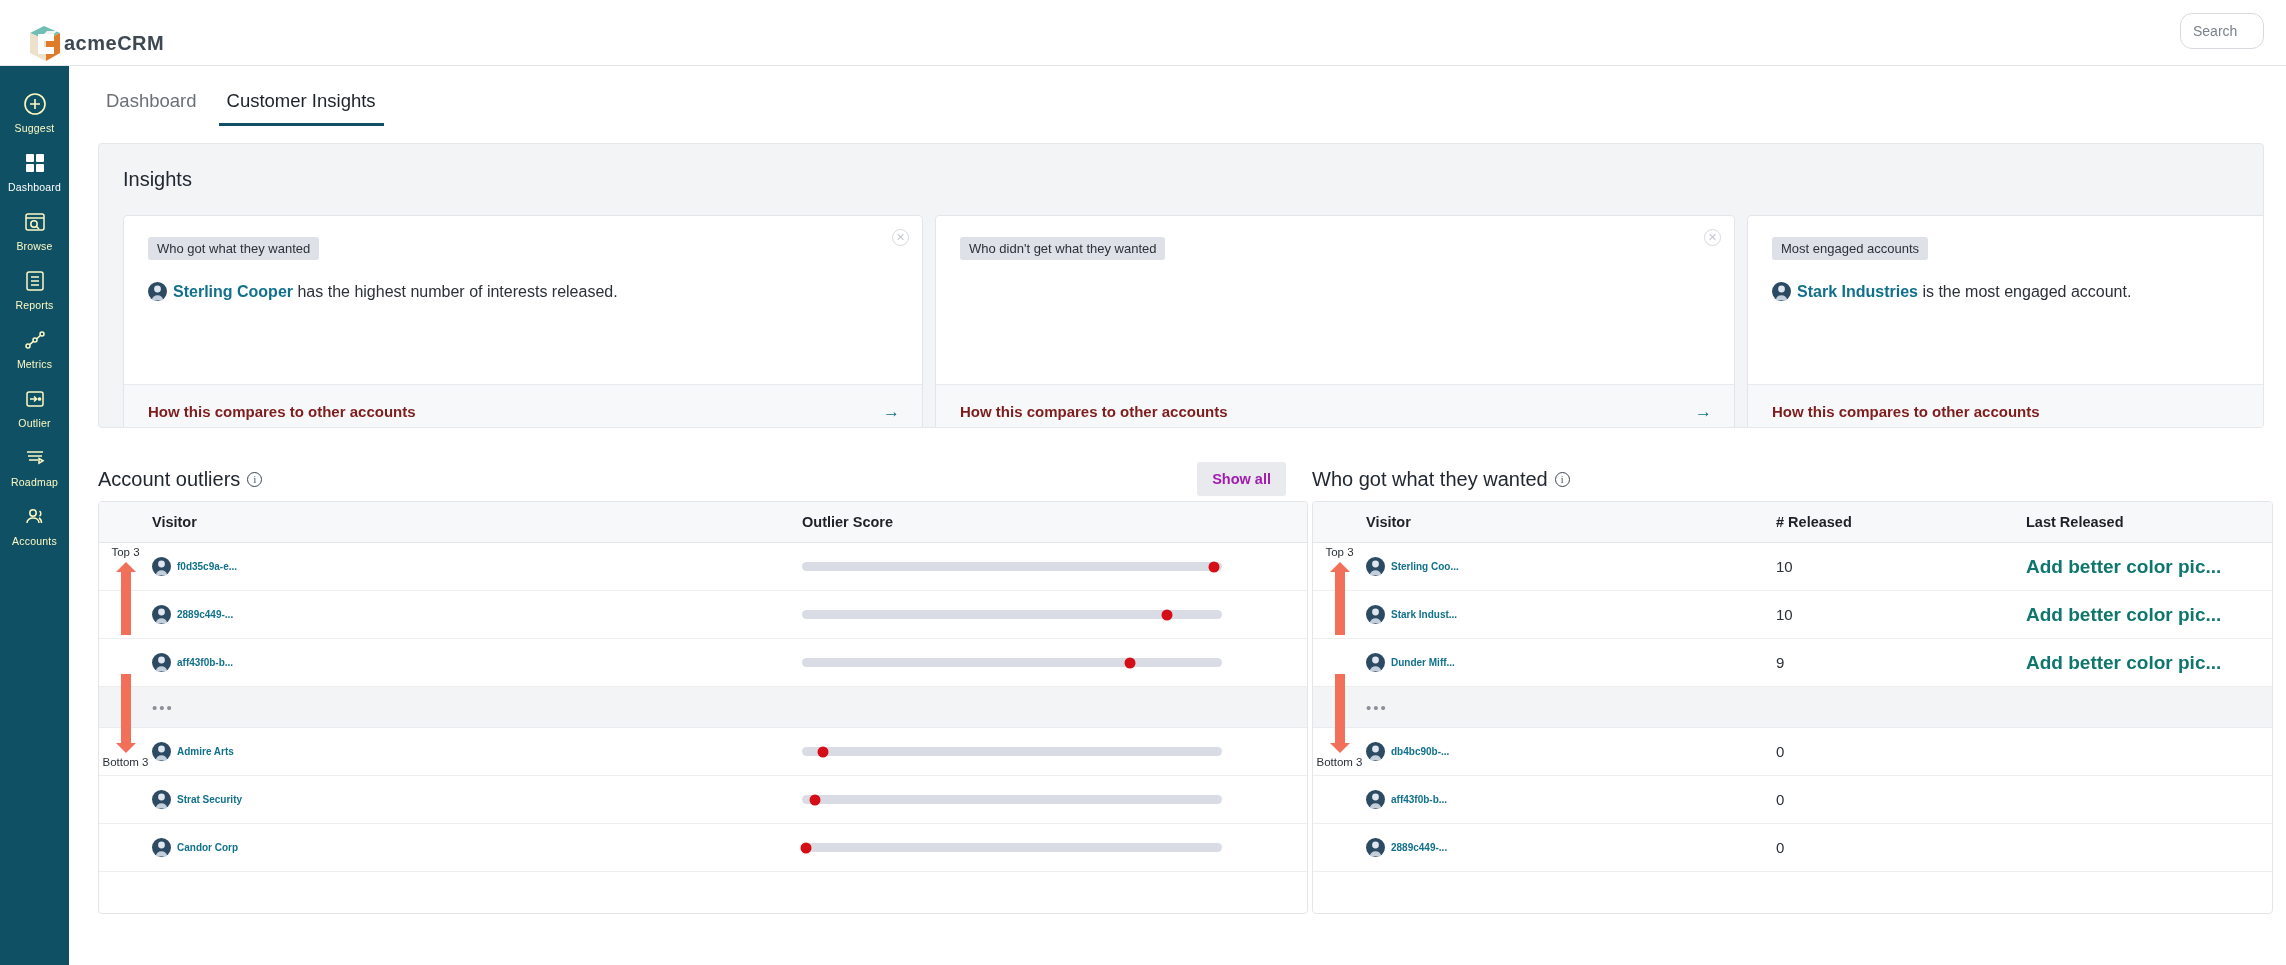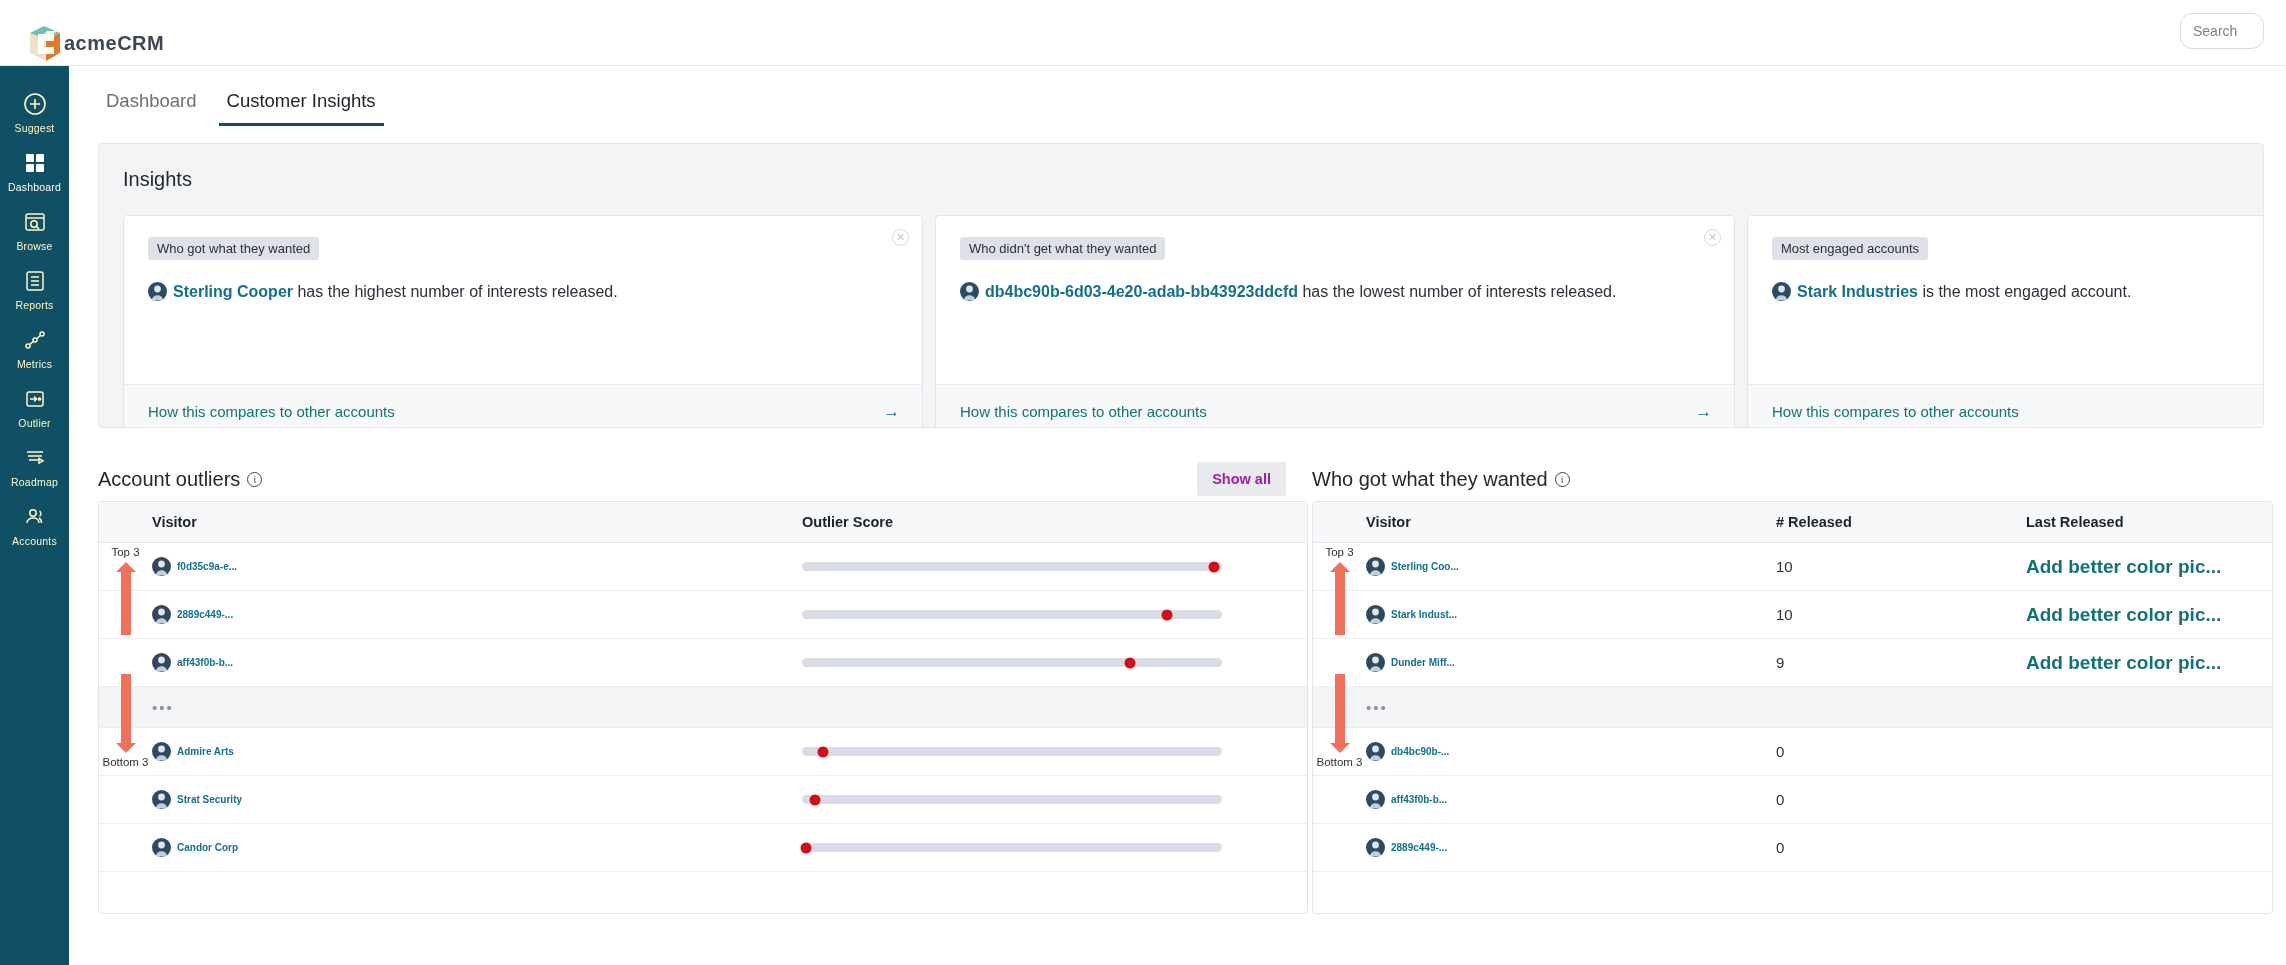--- a/index.html
+++ b/index.html
@@ -75,21 +75,21 @@
   .card-sentence { margin-top: 21px; font-size: 16px; color: #2b3138; line-height: 22px; }
   .card-sentence .ent { color: #11718c; font-weight: bold; }
   .avatar {
     display: inline-block; vertical-align: -4px; width: 19px; height: 19px;
     border-radius: 50%; margin-right: 6px;
   }
   .card-foot {
     border-top: 1px solid #e8eaed; height: 54px; display: flex; align-items: center;
     justify-content: space-between; padding: 0 22px 0 24px; background: #f7f8f9;
   }
-  .card-foot a { color: #0f766e; font-size: 15px; font-weight: normal; text-decoration: none; cursor: pointer; }
+  .card-foot a { color: #7f1d1d; font-size: 15px; font-weight: bold; text-decoration: none; cursor: pointer; }
   .arrow-right { color: #11718c; font-size: 17px; }
   .card-close {
     position: absolute; right: 13px; top: 13px; width: 17px; height: 17px;
     border-radius: 50%; border: 1px solid #d6d9e0; color: #c3c7d0;
     font-size: 11px; line-height: 15px; text-align: center; cursor: pointer;
   }
 
   
   .bottom { display: flex; padding: 29px 0 0 29px; gap: 4px; }
   .col-left { width: 1210px; }
@@ -294,29 +294,20 @@
           <div class="card-foot">
             <a>How this compares to other accounts</a>
             <span class="arrow-right">→</span>
           </div>
         </div>
 
         <div class="insight-card">
           <div class="card-close">✕</div>
           <div class="card-body">
             <span class="chip">Who didn't get what they wanted</span>
-            <div class="card-sentence">
-              <span class="avatar">
-                <svg viewBox="0 0 19 19" width="19" height="19">
-                  <circle cx="9.5" cy="9.5" r="9.5" fill="#2d4a63"></circle>
-                  <circle cx="9.5" cy="7" r="3.4" fill="#dfe6ee"></circle>
-                  <path d="M3.6 18.3c.8-3.4 3-5.1 5.9-5.1s5.1 1.7 5.9 5.1z" fill="#c3cedb"></path>
-                </svg>
-              </span><span class="ent">db4bc90b-6d03-4e20-adab-bb43923ddcfd</span><span> has the lowest number of interests released.</span>
-            </div>
           </div>
           <div class="card-foot">
             <a>How this compares to other accounts</a>
             <span class="arrow-right">→</span>
           </div>
         </div>
 
         <div class="insight-card">
           <div class="card-body">
             <span class="chip">Most engaged accounts</span>

